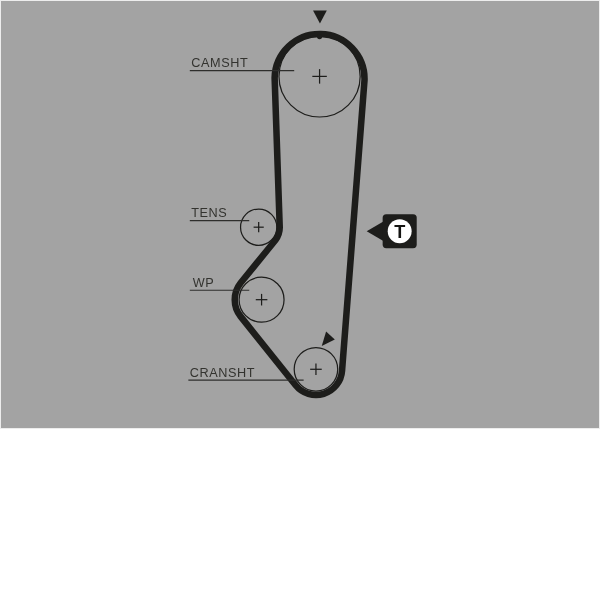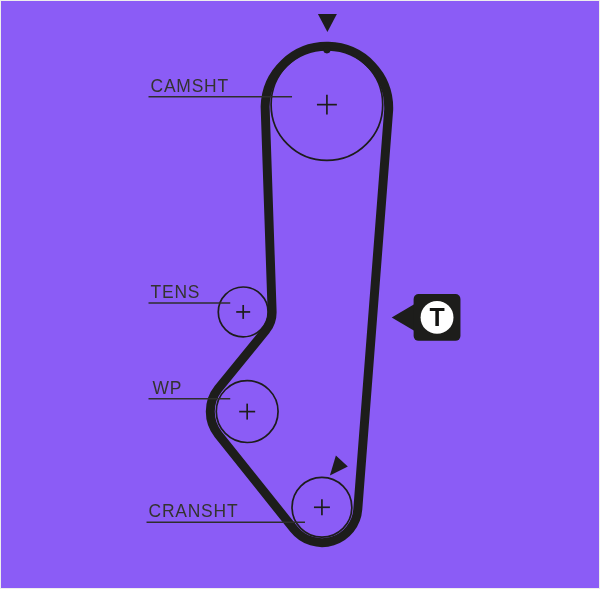--- a/index.html
+++ b/index.html
@@ -3,22 +3,22 @@
 <meta charset="utf-8">
 <style>
   html, body {
     margin: 0;
     padding: 0;
     background: #ffffff;
   }
   .stage {
     position: relative;
     width: 600px;
-    height: 589px;
-    background: #8b5cf6;
+    height: 429px;
+    background: #a3a3a3;
     border: 1px solid #ededed;
     box-sizing: border-box;
     overflow: hidden;
   }
   svg { display: block; width: 100%; height: 100%; }
   .belt {
     fill: none;
     stroke: #1d1d1b;
     stroke-width: 9;
     stroke-linejoin: round;

